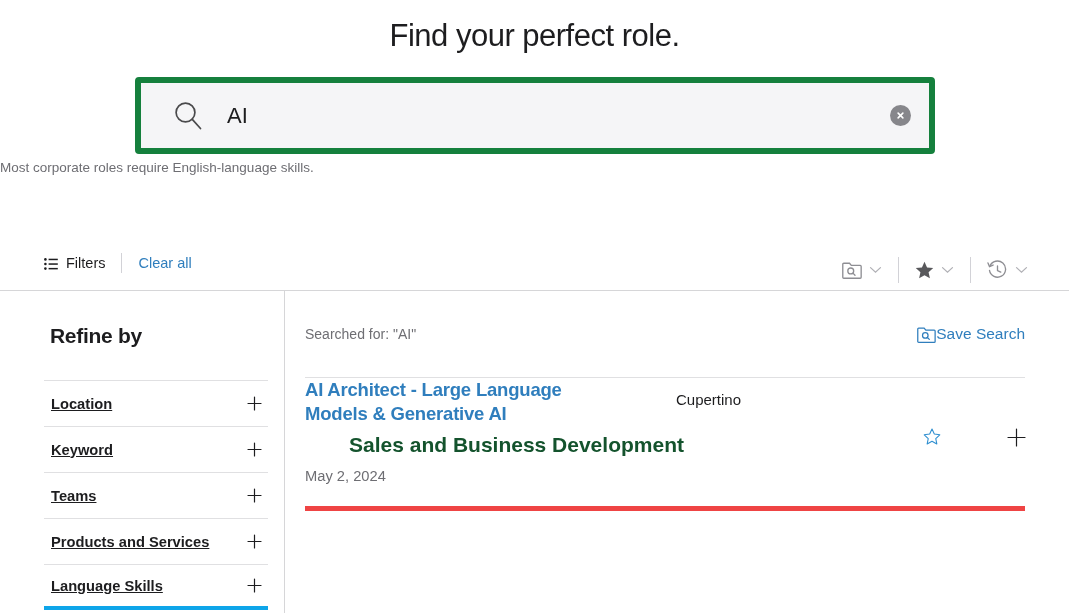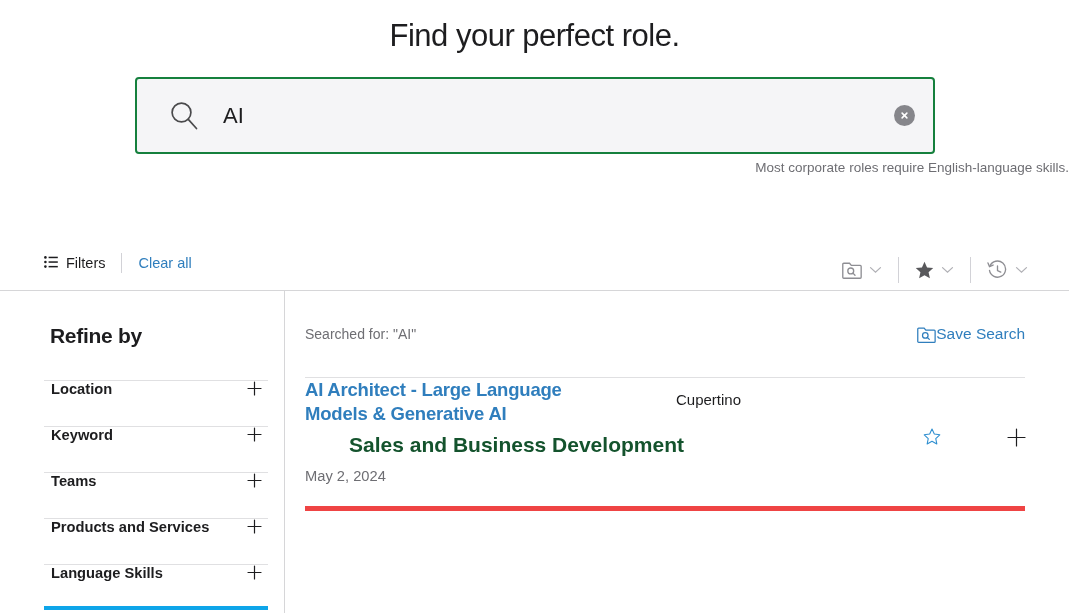--- a/index.html
+++ b/index.html
@@ -26,21 +26,21 @@
   }
 
   .search-wrap {
     position: absolute;
     top: 77px; left: 135px;
     width: 800px; height: 77px;
   }
   .search-box {
     width: 100%; height: 100%;
     background: #f5f5f7;
-    border: 2px solid #15803d;
+    border: 6px solid #15803d;
     border-radius: 4px;
     display: flex;
     align-items: center;
     padding: 0 18px 0 30px;
   }
   .search-icon { flex: 0 0 auto; width: 34px; height: 34px; margin-right: 22px; }
   .search-input {
     flex: 1 1 auto;
     border: none; outline: none; background: transparent;
     font-family: "Liberation Sans", sans-serif;
@@ -56,36 +56,36 @@
     border: none;
     display: flex; align-items: center; justify-content: center;
     cursor: pointer;
     padding: 0;
   }
   .clear-btn svg { display: block; }
 
   .search-hint {
     position: absolute;
     top: 160px; left: 0; width: 1069px;
-    text-align: right;
+    text-align: left;
     font-size: 13.5px;
     color: #6e6e73;
   }
 
   
   .toolbar {
     position: absolute;
     top: 250px; left: 0; width: 1069px; height: 40px;
   }
   .toolbar-left {
     position: absolute; left: 44px; top: 3px;
     display: flex; align-items: center;
   }
   .filters-btn {
-    display: flex; align-items: flex-start; gap: 8px;
+    display: flex; align-items: center; gap: 8px;
     font-size: 14.5px; color: #1d1d1f;
     cursor: pointer; background: none; border: none;
     font-family: "Liberation Sans", sans-serif;
     padding: 0;
   }
   .filters-icon { width: 14px; height: 12px; display: block; }
   .tb-divider {
     width: 1px; height: 20px; background: #d2d2d7; margin: 0 16px;
   }
   .clear-all {
@@ -119,23 +119,24 @@
     position: absolute; top: 291px; left: 44px; width: 224px;
   }
   .refine-title {
     font-size: 21px; font-weight: bold; letter-spacing: -0.3px;
     padding: 33px 0 0 6px; color: #1d1d1f;
   }
   .facet-list { margin-top: 32px; }
   .facet {
     border-top: 1px solid #e0e0e2;
     height: 46px;
-    display: flex; align-items: flex-start; justify-content: space-between;
+    display: flex; align-items: center; justify-content: space-between;
     padding: 0 6px 0 7px;
     cursor: pointer;
+    text-decoration: underline;
   }
   .facet:last-child { border-bottom: 4px solid #0ea5e9; }
   .facet-label { font-size: 14.7px; font-weight: bold; color: #1d1d1f; }
   .plus-ico { width: 15px; height: 15px; display: block; }
 
   
   .results {
     position: absolute; top: 291px; left: 305px; width: 720px;
   }
   .searched-row {

